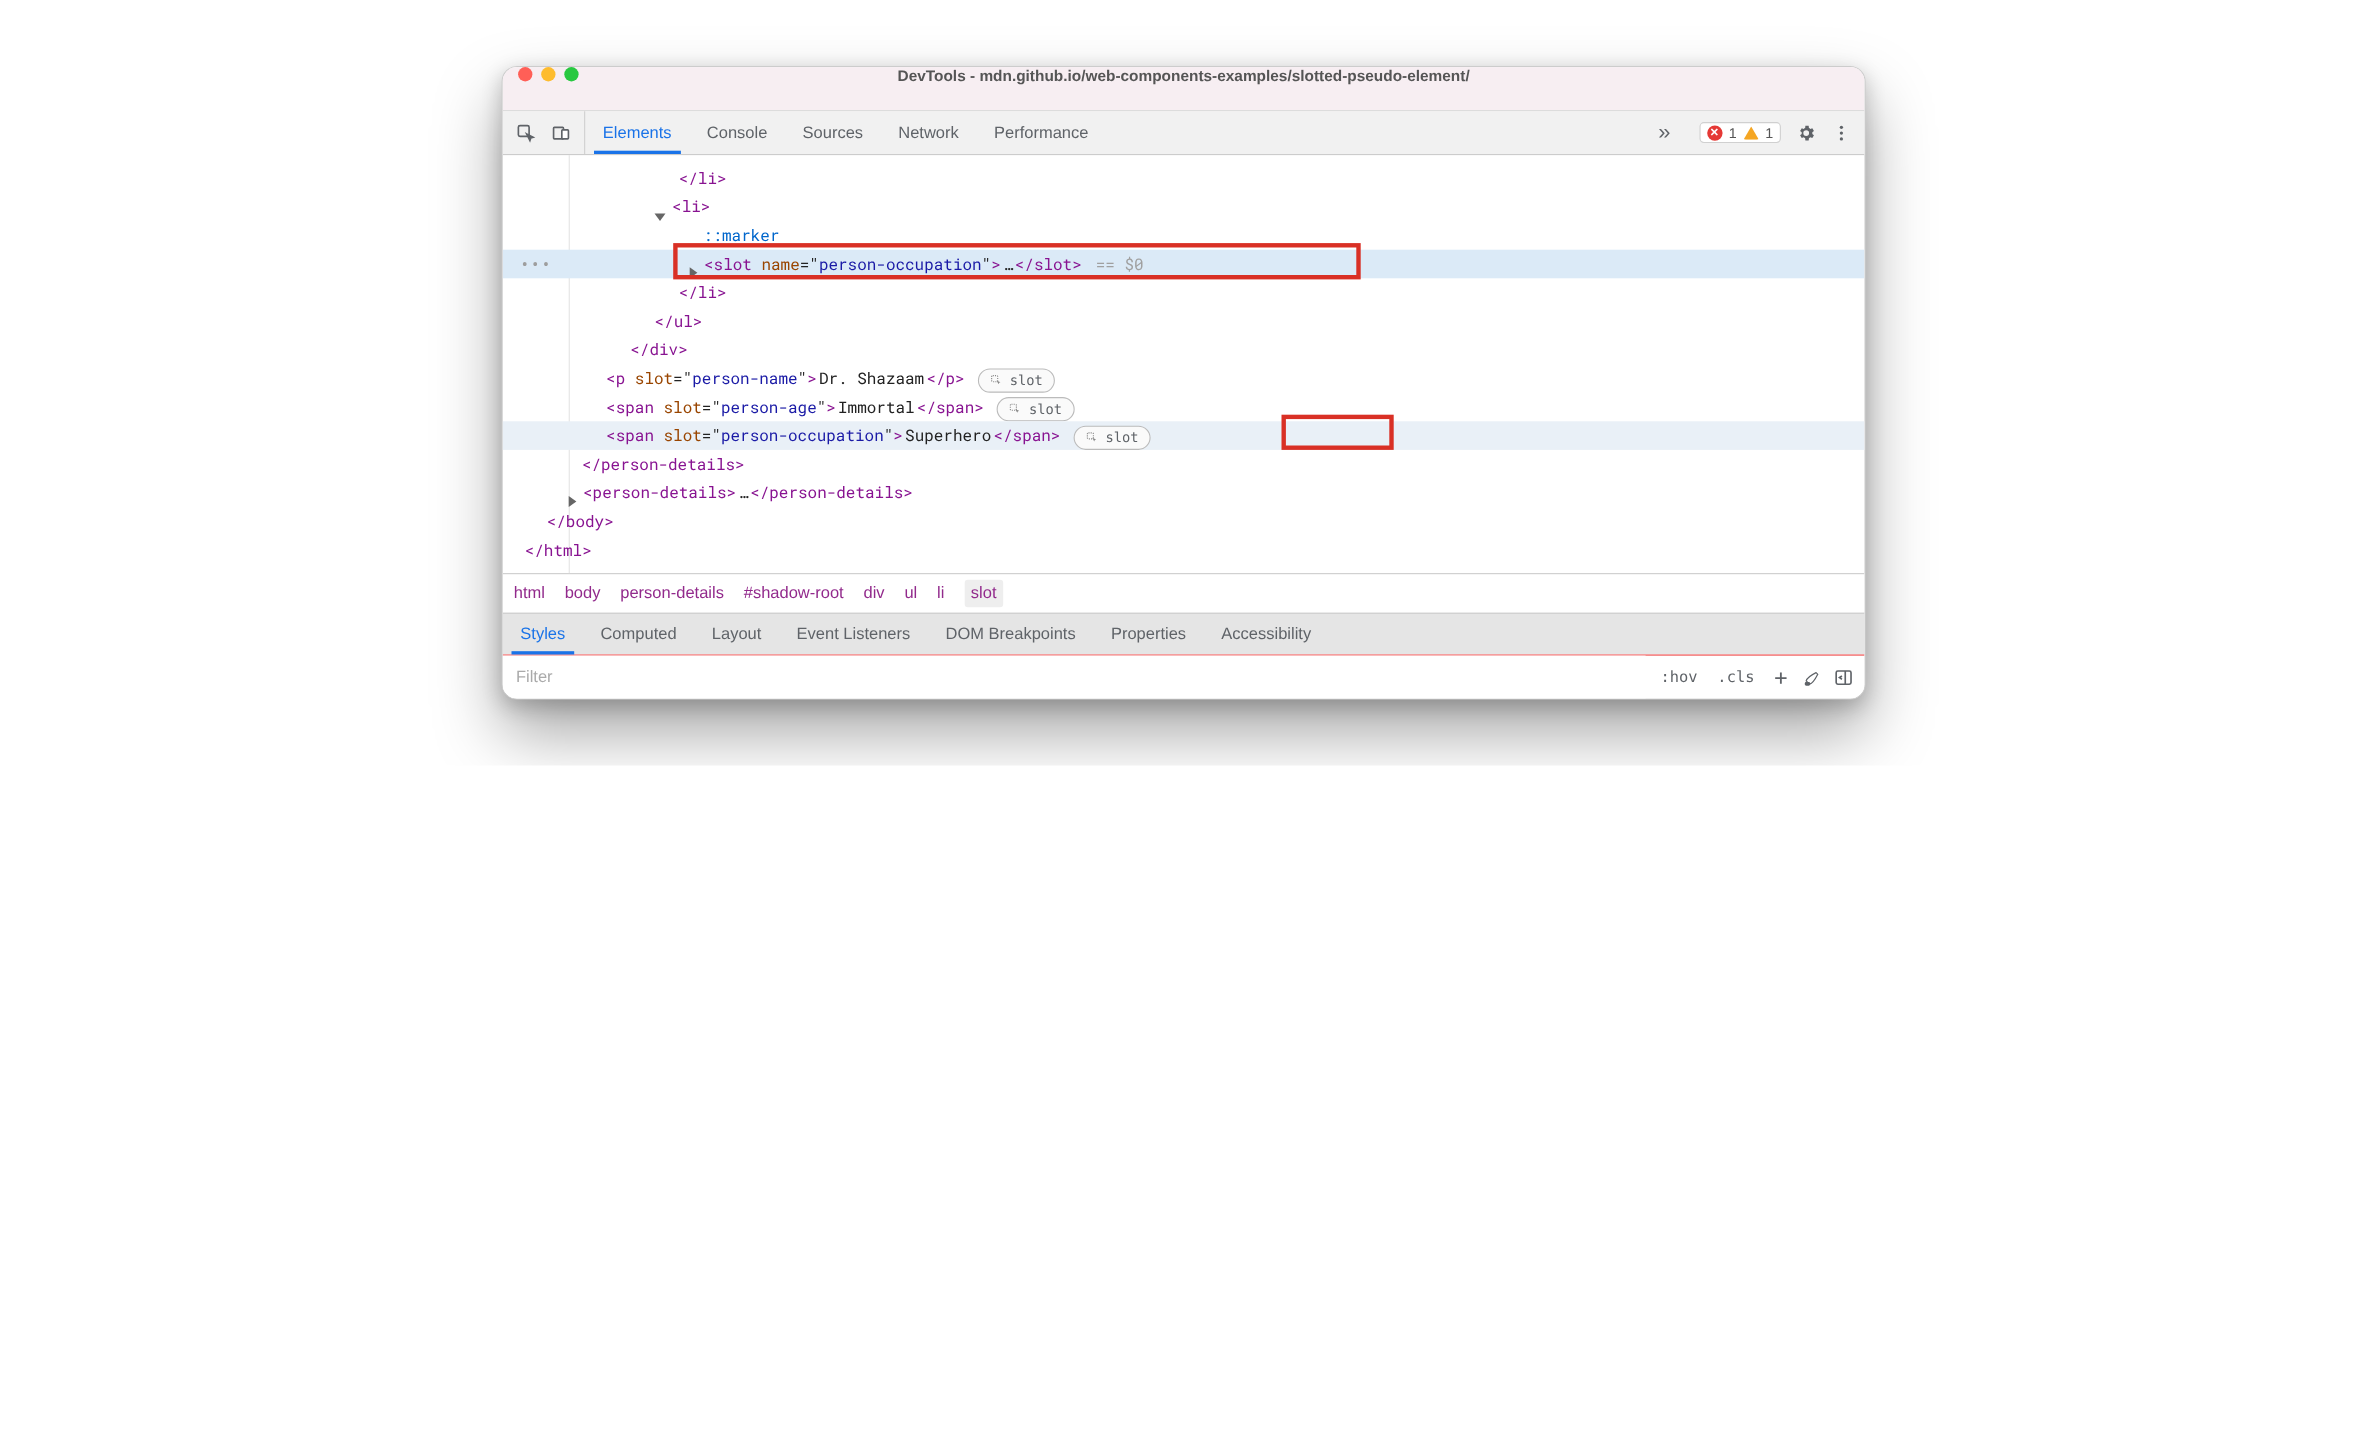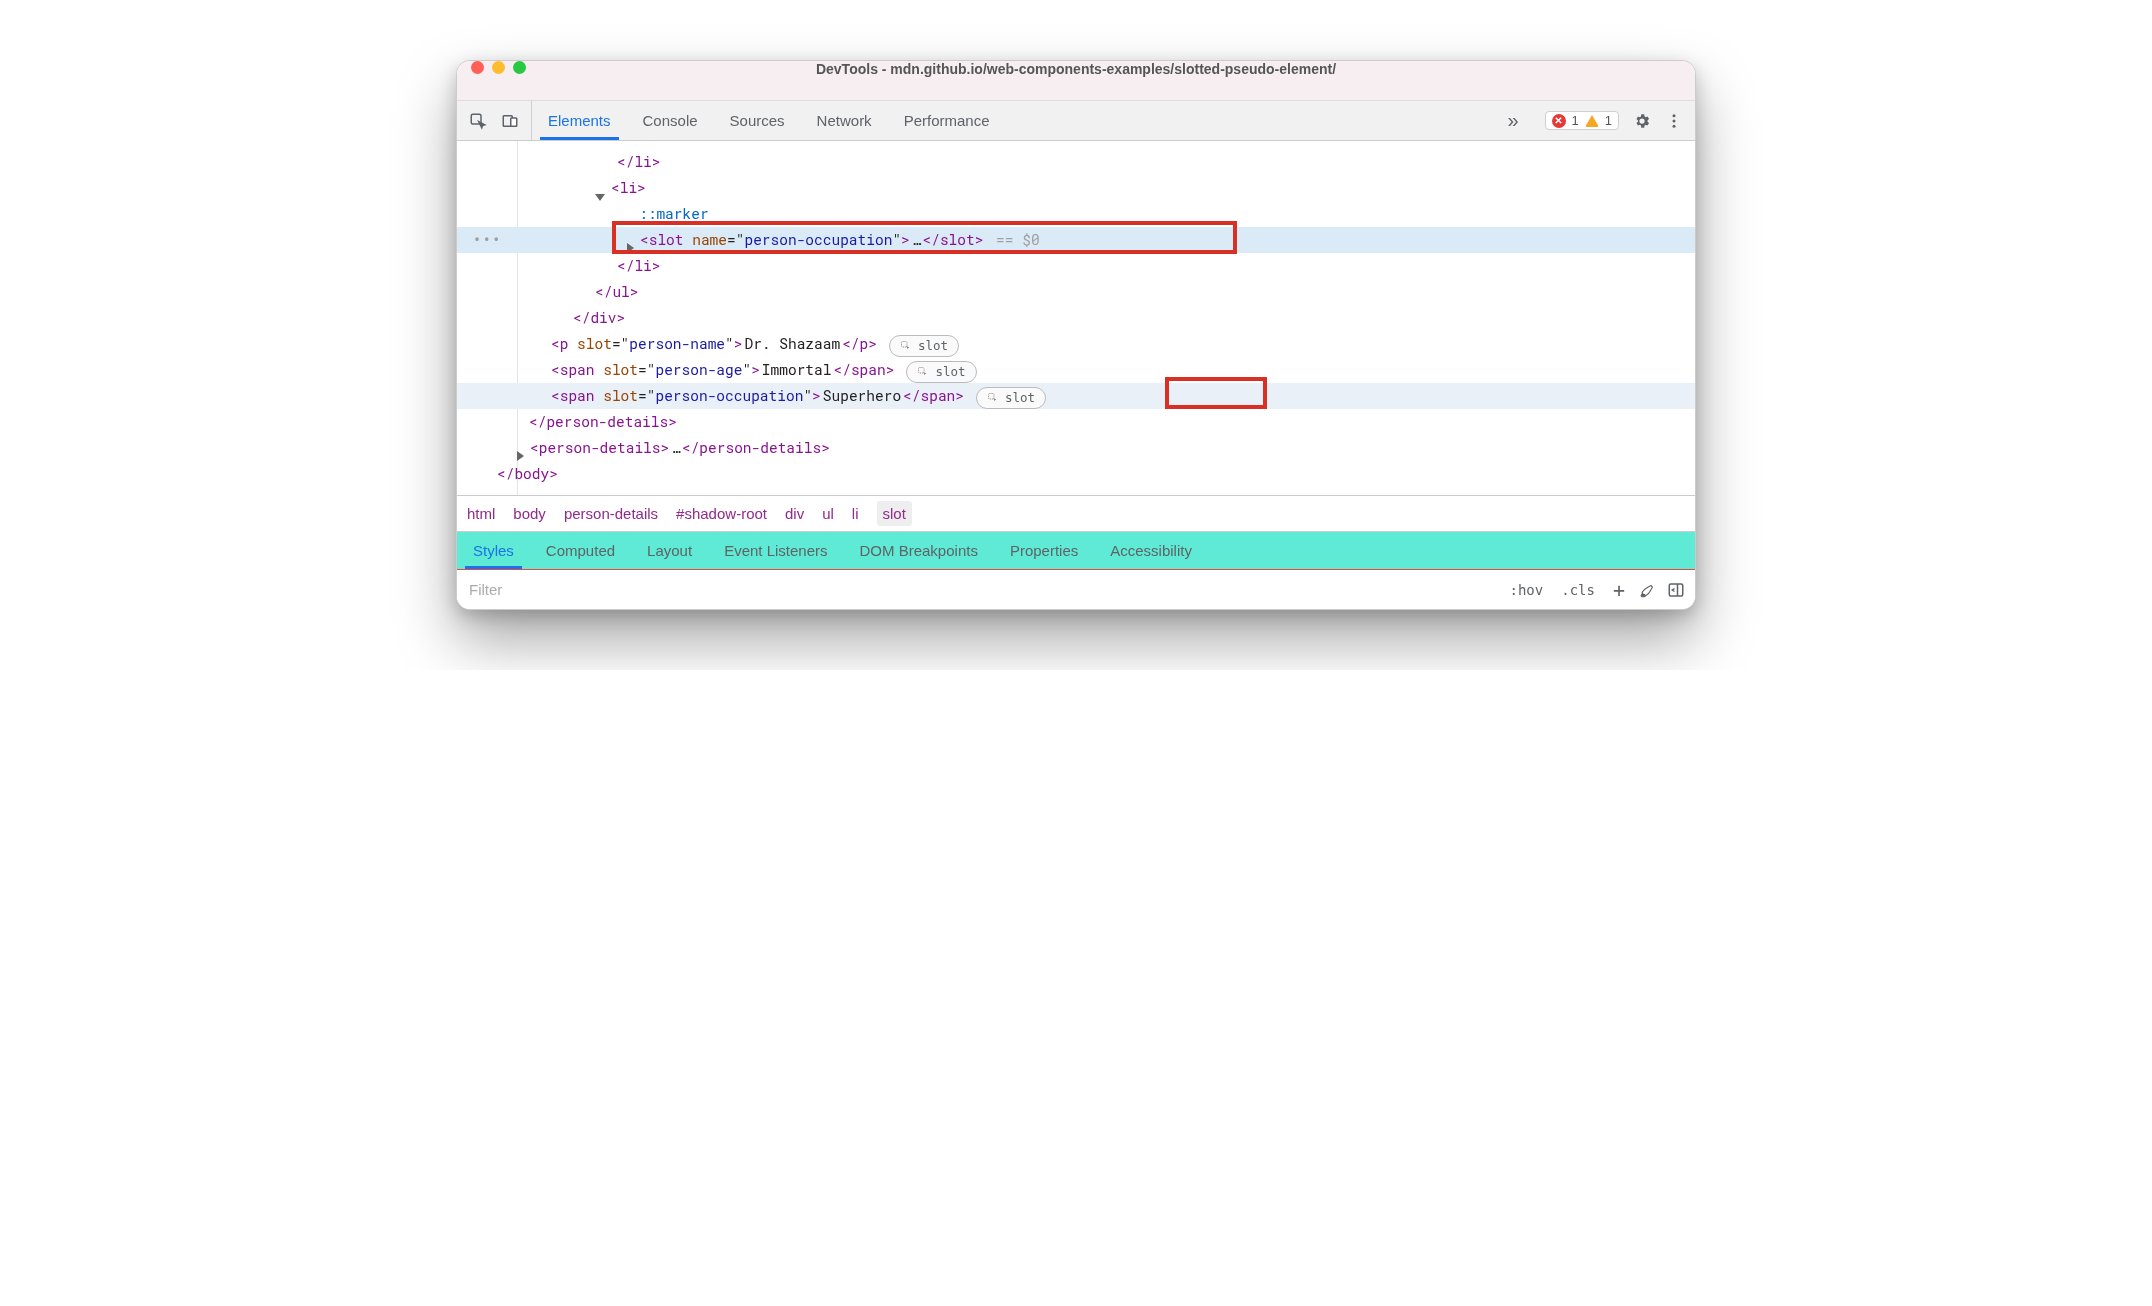--- a/index.html
+++ b/index.html
@@ -151,21 +151,21 @@
     color:#922a8c;
     background:#fff;
   }
   .breadcrumb span { cursor:pointer; }
   .breadcrumb span.current { background:#eee; padding:4px 6px; border-radius:3px; }
 
   .subtabs {
     border-top:1px solid #ccc;
     height:38px;
     display:flex; align-items:flex-end;
-    background:#5eead4;
+    background:#e5e5e5;
     font-size:15px; color:#5f6368;
   }
   .subtab { padding:0 16px; height:100%; display:flex; align-items:center; cursor:pointer; position:relative;}
   .subtab.active { color:#1a73e8; font-weight:500;}
   .subtab.active::after { content:""; position:absolute; left:8px; right:8px; bottom:0; height:3px; background:#1a73e8;}
 
   .filterbar {
     border-top:1px solid #ef4444;
     height:40px; display:flex; align-items:center;
     gap:10px; padding-right:10px;
@@ -329,20 +329,26 @@
         <div class="row">
           <div class="gutter"></div>
           <div class="content" style="padding-left: 50px;"><span class="tri right"></span><span class="tag"><span class="punct">&lt;</span><span class="name">person-details</span><span class="punct">&gt;</span></span>…<span class="tag"><span class="punct">&lt;/</span><span class="name">person-details</span><span class="punct">&gt;</span></span></div>
         </div>
         <div class="row">
           <div class="gutter"></div>
           <div class="content" style="padding-left: 30px;">
             <span class="tag"><span class="punct">&lt;/</span><span class="name">body</span><span class="punct">&gt;</span></span>
           </div>
         </div>
+        <div class="row">
+          <div class="gutter"></div>
+          <div class="content" style="padding-left: 10px;">
+            <span class="tag"><span class="punct">&lt;/</span><span class="name">html</span><span class="punct">&gt;</span></span>
+          </div>
+        </div>
       </div>
 
     <div class="hl-red" style="top:80px; left:155px; width:625px; height:33px;"></div>
     <div class="hl-red" style="top:236px; left:708px; width:102px; height:32px;"></div>
   </div>
 
   <div class="breadcrumb" id="breadcrumb">
       <span>html</span>
       <span>body</span>
       <span>person-details</span>

